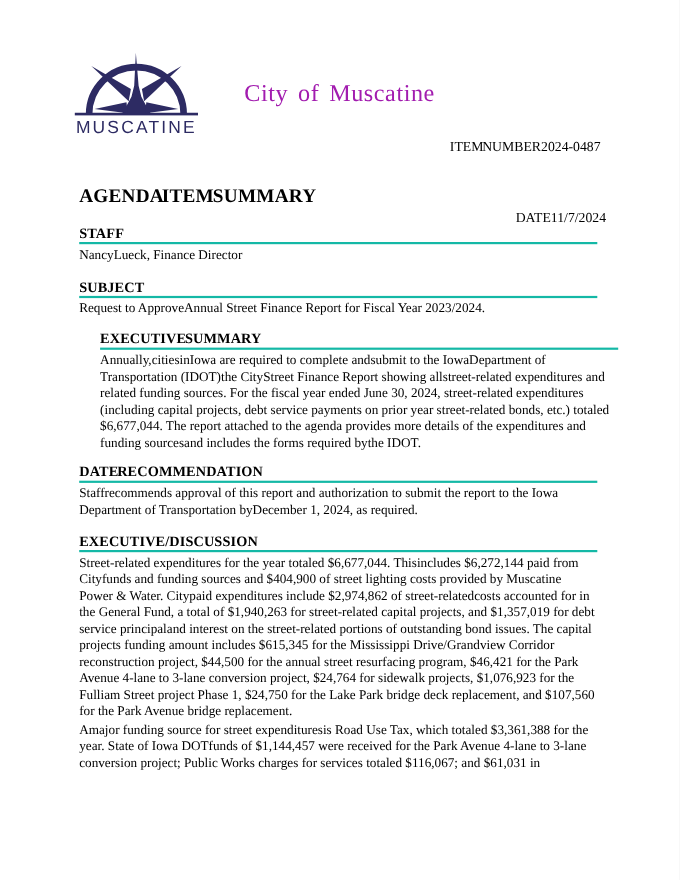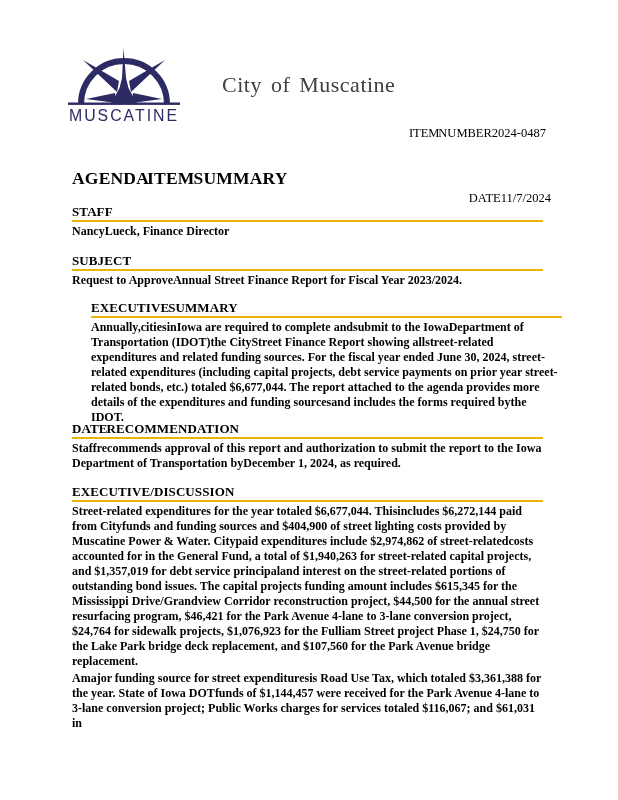--- a/index.html
+++ b/index.html
@@ -11,21 +11,21 @@
     font-family:"Liberation Serif","DejaVu Serif",serif;
     color:#000;
     overflow:hidden;
     margin:0 auto;
   }
   
   .logo { position:absolute; left:66px; top:46px; width:116px; height:80px; }
   .org-title {
     position:absolute; left:222px; top:72px;
     font-size:22px; letter-spacing:0.5px; word-spacing:3px;
-    color:#404040;
+    color:#a21caf;
   }
   .meta-line { position:absolute; font-size:12.5px; white-space:nowrap; }
   .meta-line .lbl { word-spacing:-0.34em; }
   .meta-item { top:126px; right:72px;margin-left:48px; }
   .meta-date { top:167px; right:67px;margin-top:24px; }
   .doc-title {
     position:absolute; left:72px; top:168px;
     font-size:17.5px; font-weight:bold;
     word-spacing:-0.32em; letter-spacing:0.2px;
     white-space:nowrap;
@@ -33,28 +33,27 @@
   
   .section { position:absolute; left:72px; width:471px; }
   .sec-staff      { top:204px; }
   .sec-subject    { top:253px; }
   .sec-exec       { top:300px;margin-left:19px; }
   .sec-rec        { top:421px; }
   .sec-background { top:484px; }
   .sec-heading {
     font-size:13px; font-weight:bold; line-height:15px;
     word-spacing:-0.34em; letter-spacing:0.1px;
-    border-bottom:2px solid #eab308;
+    border-bottom:2px solid #14b8a6;
     padding-bottom:1px;
   }
   .sec-body p {
     font-size:12px; line-height:15px;
     margin-top:2px;
     text-align:left;
-    font-weight:bold;
   }
   .sec-body p + p { }
 </style>
 </head>
 <body>
 
 <div class="page">
 
   <div class="logo">
     <svg viewBox="0 0 116 80" width="116" height="80">

